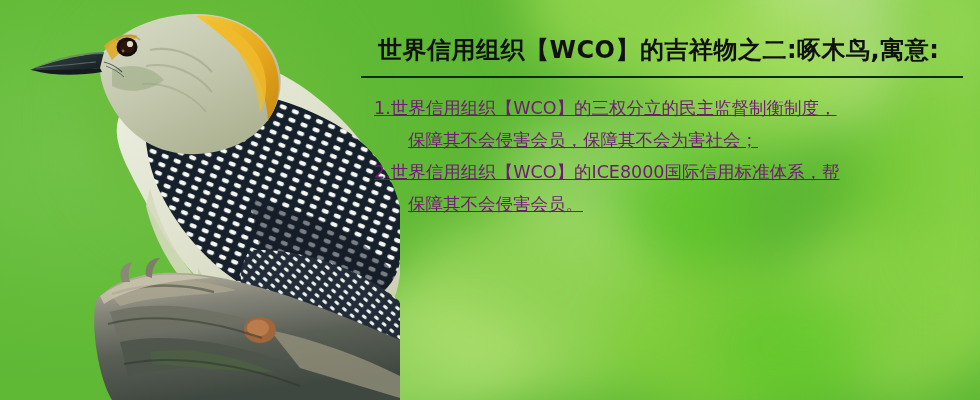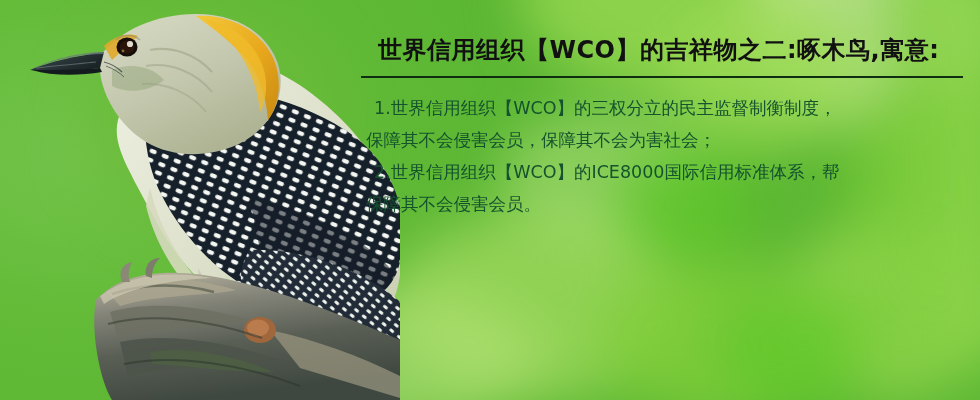--- a/index.html
+++ b/index.html
@@ -78,26 +78,27 @@
     background: #0e2d11;
   }
   .body-list {
     position: absolute;
     left: 366px;
     top: 92px;
     width: 600px;
   }
   .para {
     font-size: 17.5px;
-    color: #14532d;
+    color: #701a75;
     line-height: 32px;
     white-space: nowrap;
+    text-decoration: underline;
   }
   .para .l1 { display: block; padding-left: 8px; }
-  .para .l2 { display: block; padding-left: 0px; }
+  .para .l2 { display: block; padding-left: 0px; margin-left: 42px; }
 </style>
 </head>
 <body>
 
 <div id="banner">
 
   <div class="bg-base"></div>
   <div class="bg-blur">
     <div class="blob b1"></div>
     <div class="blob b2"></div>

